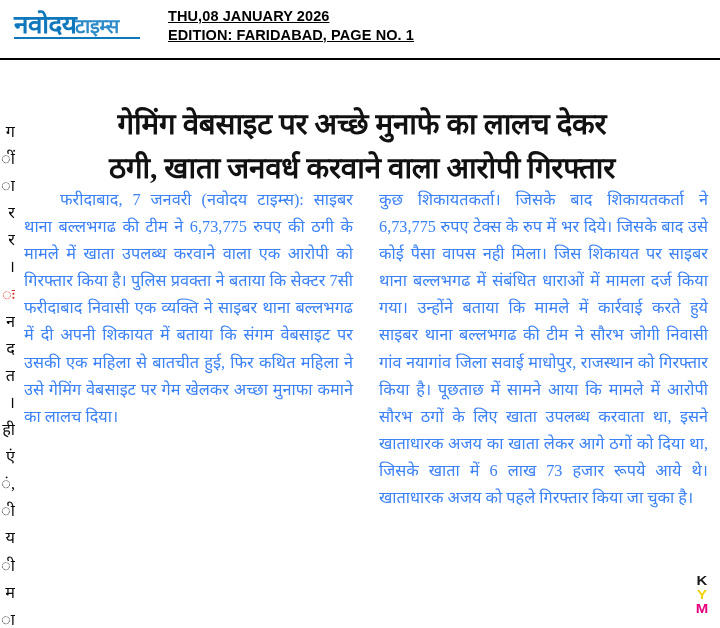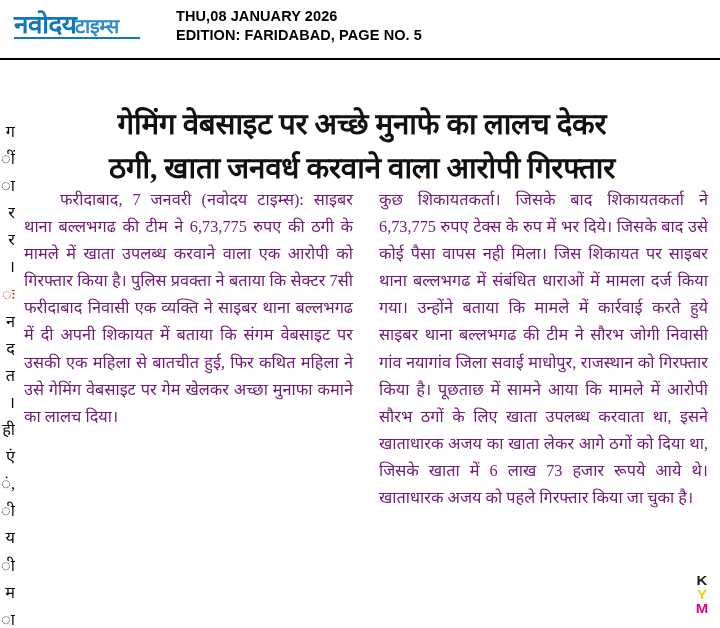--- a/index.html
+++ b/index.html
@@ -51,27 +51,28 @@
     letter-spacing: -0.3px;
   }
   .logo-rule {
     position: absolute;
     left: 14px; top: 37px;
     width: 126px; height: 2px;
     background: #0f77bb;
   }
   .edition-block {
     position: absolute;
-    left: 176px; top: 7px;
+    left: 168px; top: 7px;
     font-family: "Liberation Sans", "DejaVu Sans", sans-serif;
     font-weight: bold;
     font-size: 14.5px;
     line-height: 19px;
     color: #000000;
     letter-spacing: 0.1px;
+    text-decoration: underline;
   }
   .edition-line { display: block; white-space: nowrap; }
 
   
   .scan-residue {
     position: absolute;
     left: 0; top: 54px;
     width: 720px; height: 4px;
     overflow: hidden;
     opacity: 0.30;
@@ -117,21 +118,21 @@
     width: 684px; height: 442px;
     display: flex;
     gap: 26px;
   }
   .column {
     width: 329px;
     font-size: 16.3px;
     line-height: 27.1px;
     text-align: justify;
     text-align-last: left;
-    color: #701a75;
+    color: #3b82f6;
     hyphens: none;
   }
   .para { margin: 0; text-indent: 36px; text-align: justify; }
   .para.cont { text-indent: 0; }
 
   
   .edge-column {
     position: absolute;
     left: 0; top: 118px;
     width: 15px; height: 510px;
@@ -175,21 +176,21 @@
 <div class="masthead">
 
   <div class="logo-block">
     <span class="logo-main">नवोदय</span>
     <span class="logo-sub">टाइम्स</span>
   </div>
   <div class="logo-rule"></div>
 
   <div class="edition-block">
     <span class="edition-line">THU,08 JANUARY 2026</span>
-    <span class="edition-line">EDITION: FARIDABAD, PAGE NO. 5</span>
+    <span class="edition-line">EDITION: FARIDABAD, PAGE NO. 1</span>
   </div>
 </div>
 
 <div class="scan-residue">
   <span class="res-a">· ·</span>
   <span class="res-b">· ·· · ·· · · ·· · · ·· ·</span>
 </div>
 
 <div class="header-rule"></div>
 

